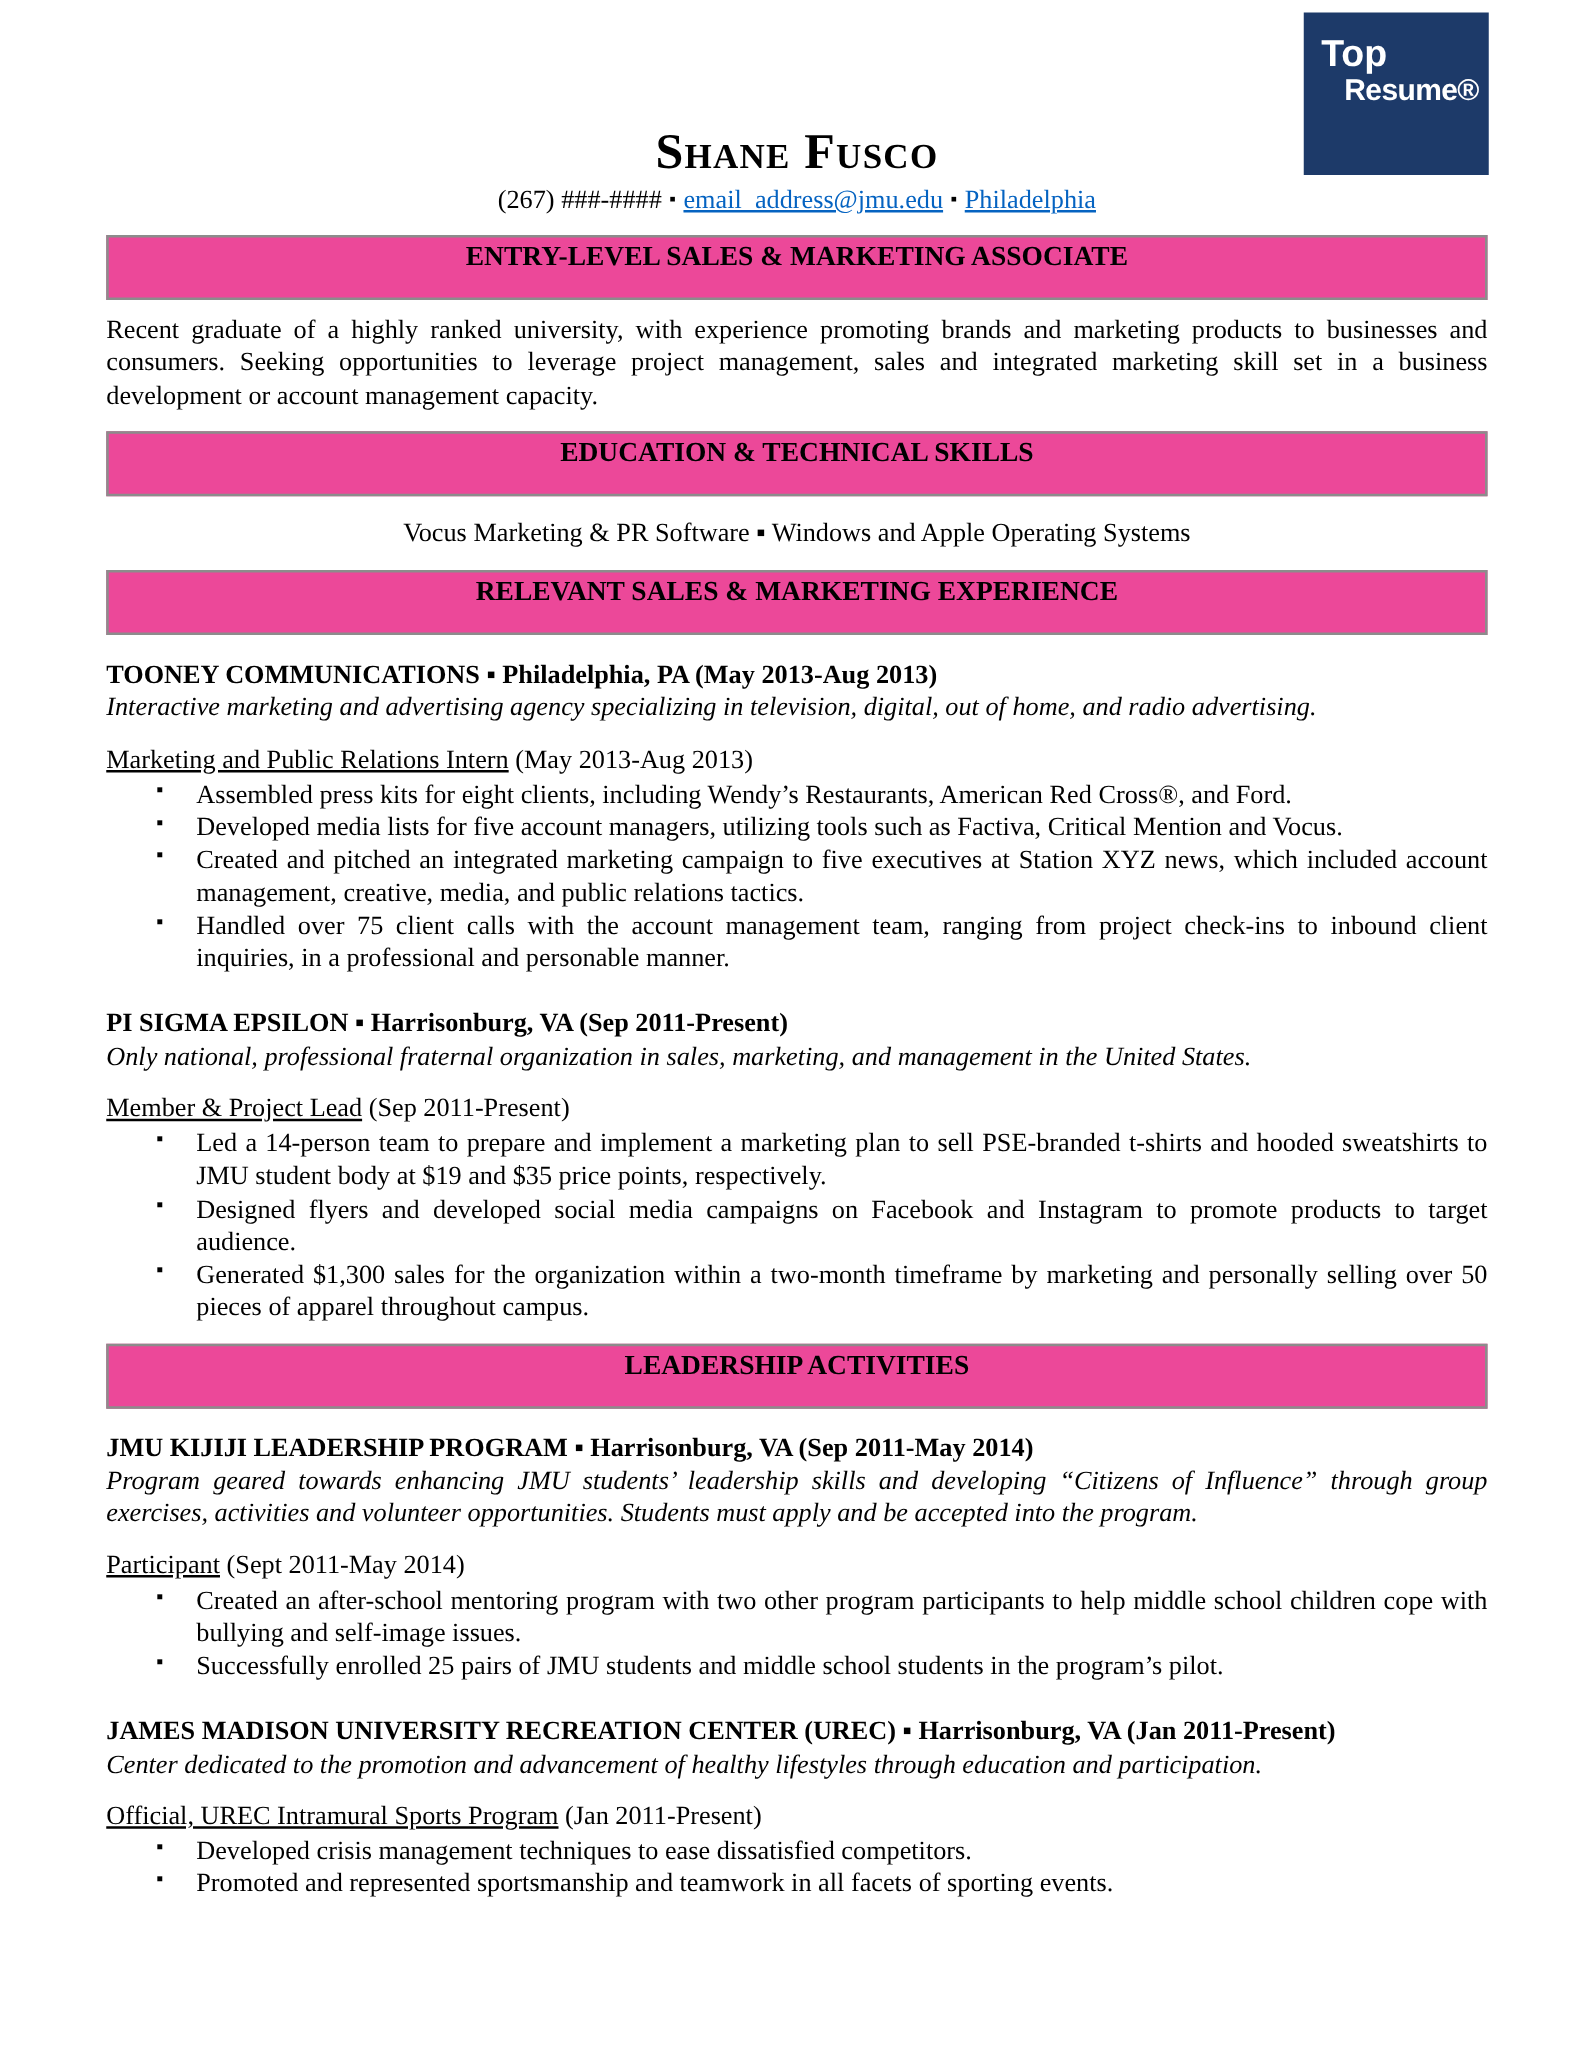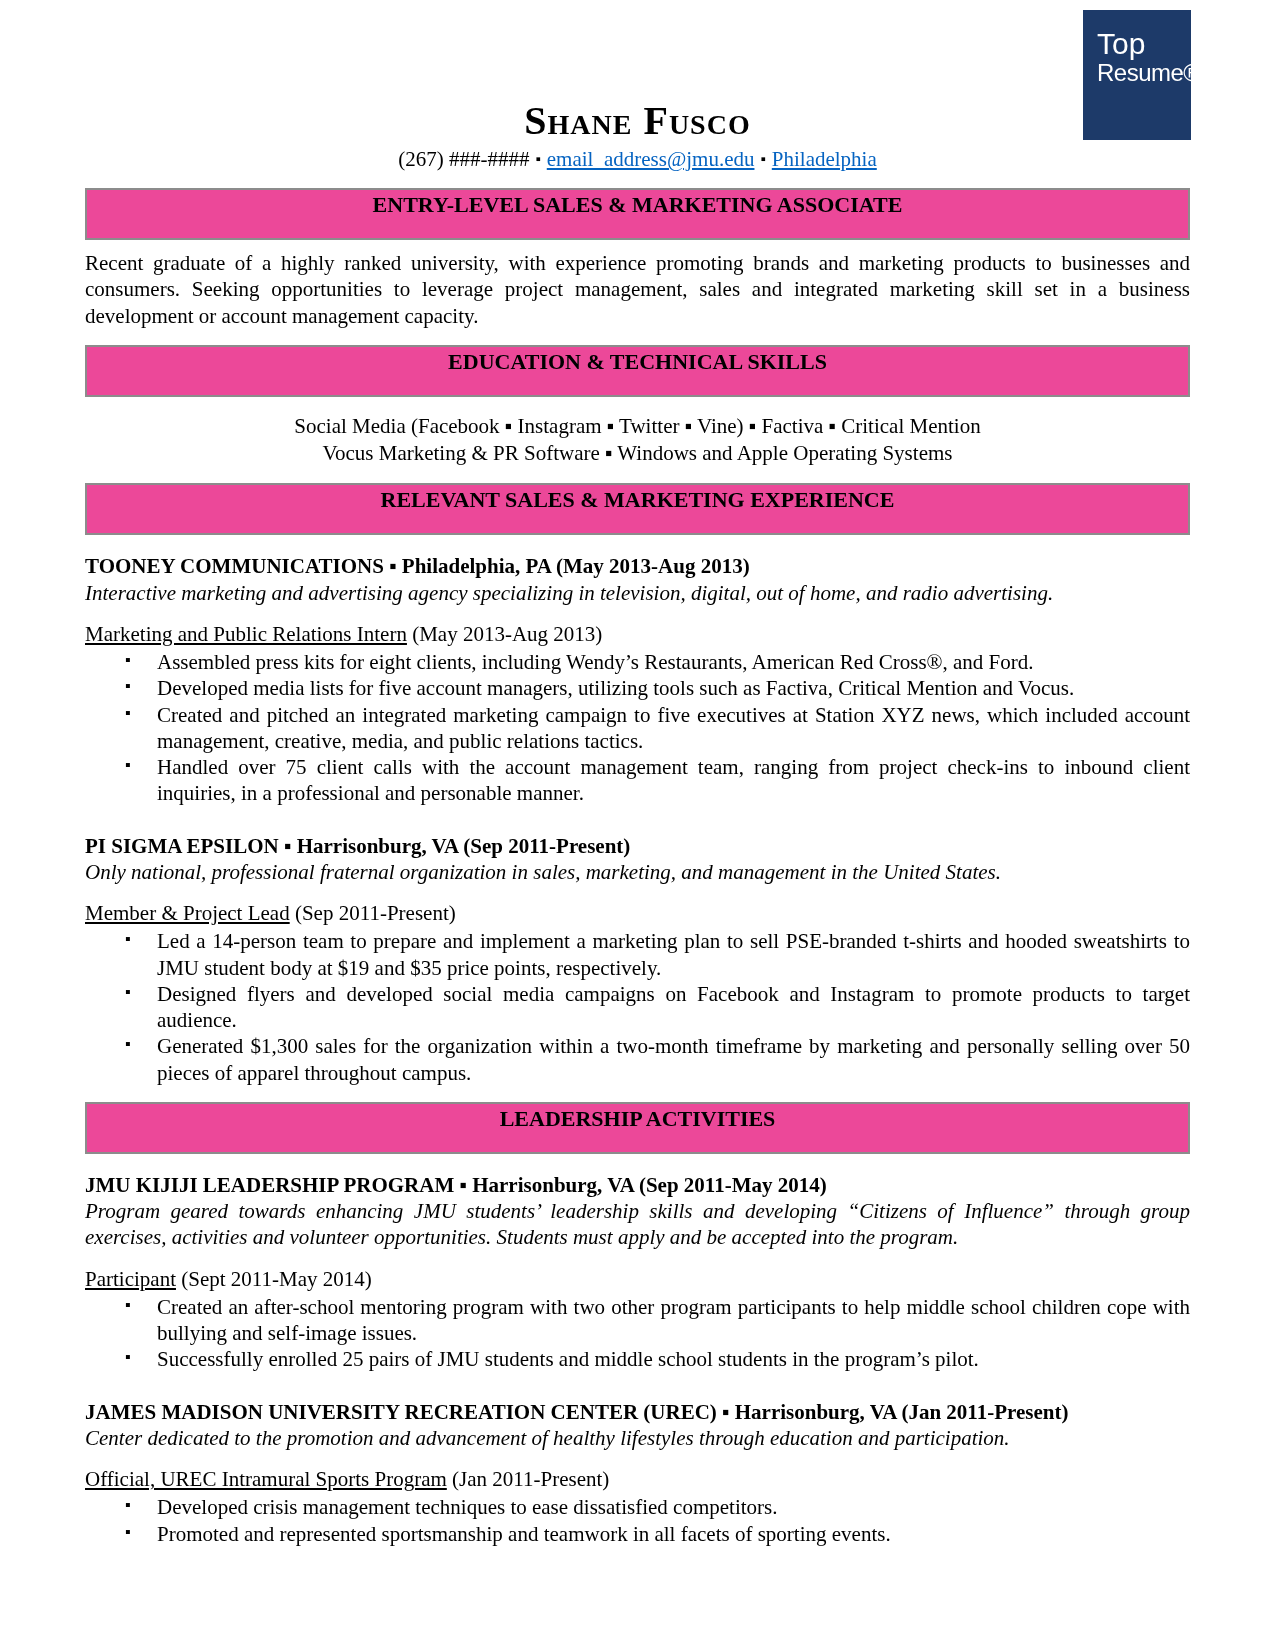--- a/index.html
+++ b/index.html
@@ -13,26 +13,26 @@
   }
   .page {
     position: relative;
     width: 1275px; height: 1650px;
     padding: 52px 85px 0 85px;
   }
   
   .logo {
     position: absolute;
     top: 10px; right: 84px;
-    width: 108px; height: 130px;
+    width: 148px; height: 130px;
     background: #1d3a69;
     color: #fff;
     padding: 18px 8px 0 14px;
     font-family: "Liberation Sans", sans-serif;
-    font-weight: normal;
+    font-weight: bold;
     line-height: 1.08;
   }
   .logo-top { display: block; font-size: 30px; }
   .logo-resume { display: block; font-size: 24px; letter-spacing: -0.5px; text-align: right; }
   
   .resume-header { text-align: center; }
   .name {
     font-size: 40px;
     font-weight: bold;
     font-variant: small-caps;
@@ -101,21 +101,20 @@
 
   <div class="section-bar">
     <span>ENTRY-LEVEL SALES &amp; MARKETING ASSOCIATE</span>
   </div>
   <p class="para">Recent graduate of a highly ranked university, with experience promoting brands and marketing products to businesses and consumers. Seeking opportunities to leverage project management, sales and integrated marketing skill set in a business development or account management capacity.</p>
 
   <div class="section-bar">
     <span>EDUCATION &amp; TECHNICAL SKILLS</span>
   </div>
   <div class="skills-block">
-    <div>Social Media (Facebook ▪ Instagram ▪ Twitter ▪ Vine) ▪ Factiva ▪ Critical Mention</div>
     <div>Vocus Marketing &amp; PR Software ▪ Windows and Apple Operating Systems</div>
   </div>
 
   <div class="section-bar">
     <span>RELEVANT SALES &amp; MARKETING EXPERIENCE</span>
   </div>
 
   <section class="job">
     <div class="company">TOONEY COMMUNICATIONS ▪ Philadelphia, PA (May 2013-Aug 2013)</div>
     <div class="jobdesc">Interactive marketing and advertising agency specializing in television, digital, out of home, and radio advertising.</div>

